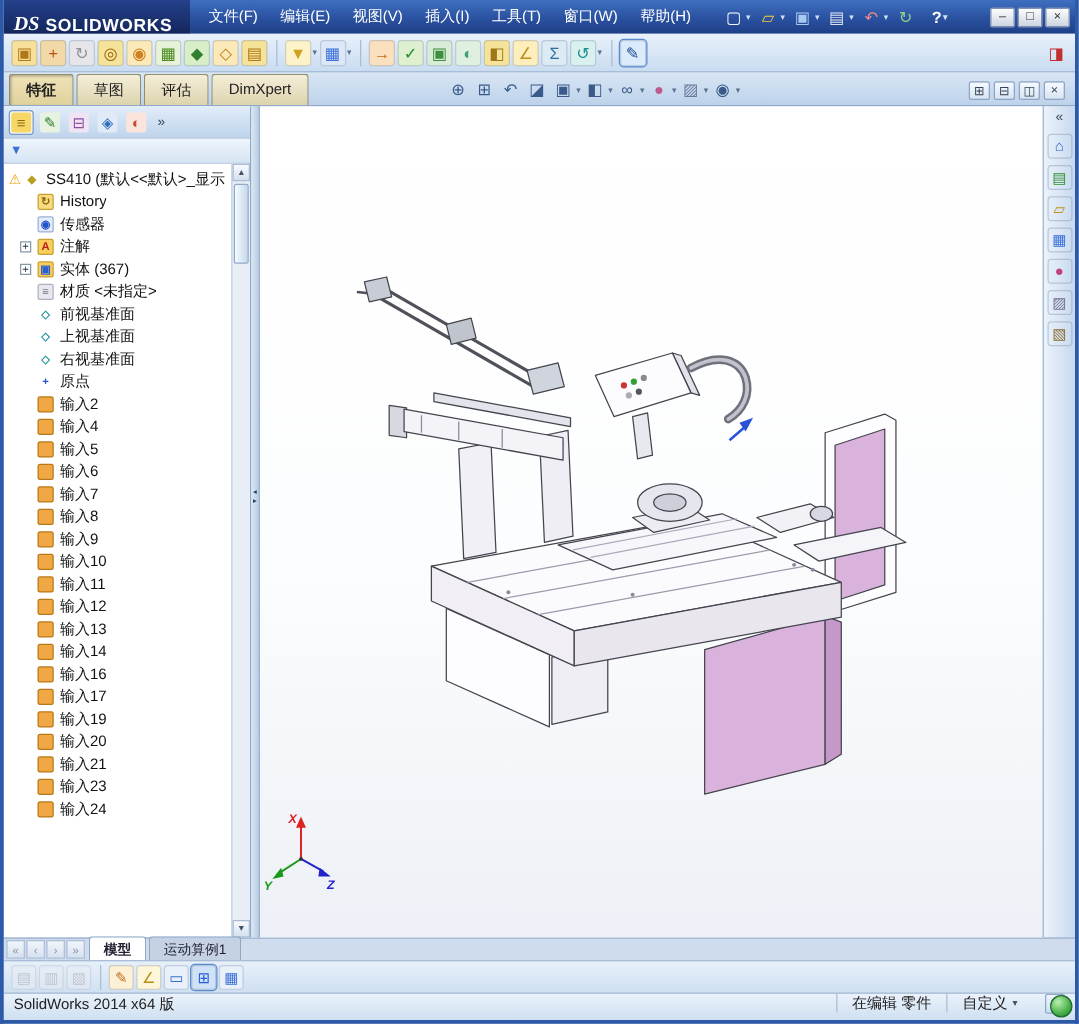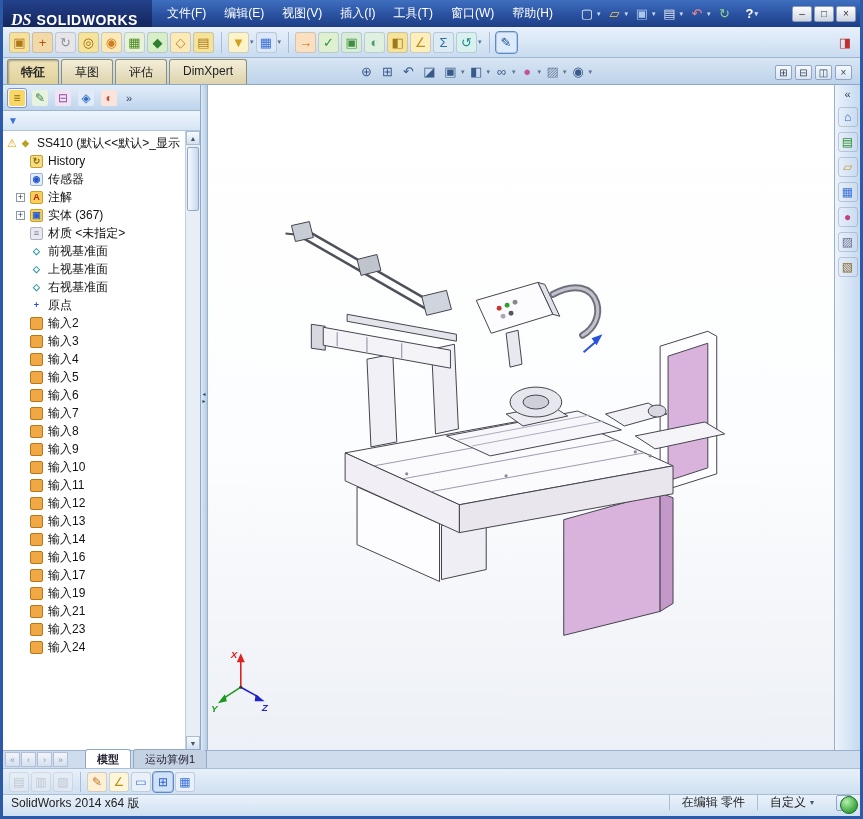--- a/index.html
+++ b/index.html
@@ -377,26 +377,20 @@
           <div class="tree-row">
     <span class="plusbox" style="visibility: hidden;">+</span>
 
     <span class="tree-icon" style="background: rgb(240, 168, 69); color: rgb(122, 74, 0); border-color: rgb(184, 120, 24);"></span>
     <span class="tree-label">输入2</span>
   </div>
           <div class="tree-row">
     <span class="plusbox" style="visibility: hidden;">+</span>
 
     <span class="tree-icon" style="background: rgb(240, 168, 69); color: rgb(122, 74, 0); border-color: rgb(184, 120, 24);"></span>
-    <span class="tree-label">输入3</span>
-  </div>
-          <div class="tree-row">
-    <span class="plusbox" style="visibility: hidden;">+</span>
-
-    <span class="tree-icon" style="background: rgb(240, 168, 69); color: rgb(122, 74, 0); border-color: rgb(184, 120, 24);"></span>
     <span class="tree-label">输入4</span>
   </div>
           <div class="tree-row">
     <span class="plusbox" style="visibility: hidden;">+</span>
 
     <span class="tree-icon" style="background: rgb(240, 168, 69); color: rgb(122, 74, 0); border-color: rgb(184, 120, 24);"></span>
     <span class="tree-label">输入5</span>
   </div>
           <div class="tree-row">
     <span class="plusbox" style="visibility: hidden;">+</span>
@@ -462,20 +456,26 @@
     <span class="plusbox" style="visibility: hidden;">+</span>
 
     <span class="tree-icon" style="background: rgb(240, 168, 69); color: rgb(122, 74, 0); border-color: rgb(184, 120, 24);"></span>
     <span class="tree-label">输入17</span>
   </div>
           <div class="tree-row">
     <span class="plusbox" style="visibility: hidden;">+</span>
 
     <span class="tree-icon" style="background: rgb(240, 168, 69); color: rgb(122, 74, 0); border-color: rgb(184, 120, 24);"></span>
     <span class="tree-label">输入19</span>
+  </div>
+          <div class="tree-row">
+    <span class="plusbox" style="visibility: hidden;">+</span>
+
+    <span class="tree-icon" style="background: rgb(240, 168, 69); color: rgb(122, 74, 0); border-color: rgb(184, 120, 24);"></span>
+    <span class="tree-label">输入20</span>
   </div>
           <div class="tree-row">
     <span class="plusbox" style="visibility: hidden;">+</span>
 
     <span class="tree-icon" style="background: rgb(240, 168, 69); color: rgb(122, 74, 0); border-color: rgb(184, 120, 24);"></span>
     <span class="tree-label">输入21</span>
   </div>
           <div class="tree-row">
     <span class="plusbox" style="visibility: hidden;">+</span>
 
@@ -618,21 +618,21 @@
   </div>
 </div>
 
 <div class="bottomtabs">
   <div style="display:flex;align-items:center;height:100%;">
       <div class="navbtn">«</div>
       <div class="navbtn">‹</div>
       <div class="navbtn">›</div>
       <div class="navbtn">»</div>
     </div>
-  <div style="display:flex;align-items:flex-end;margin-left:14px;">
+  <div style="display:flex;align-items:flex-end;">
       <div class="btab active">模型</div>
       <div class="btab">运动算例1</div>
     </div>
 </div>
 
 <div class="bottomtoolbar">
   <div style="display:flex;align-items:center;">
       <div class="btwrap disabled">
     <span class="bticon" style="color: rgb(168, 172, 184); background: rgb(232, 236, 242);">▤</span>
   </div>

